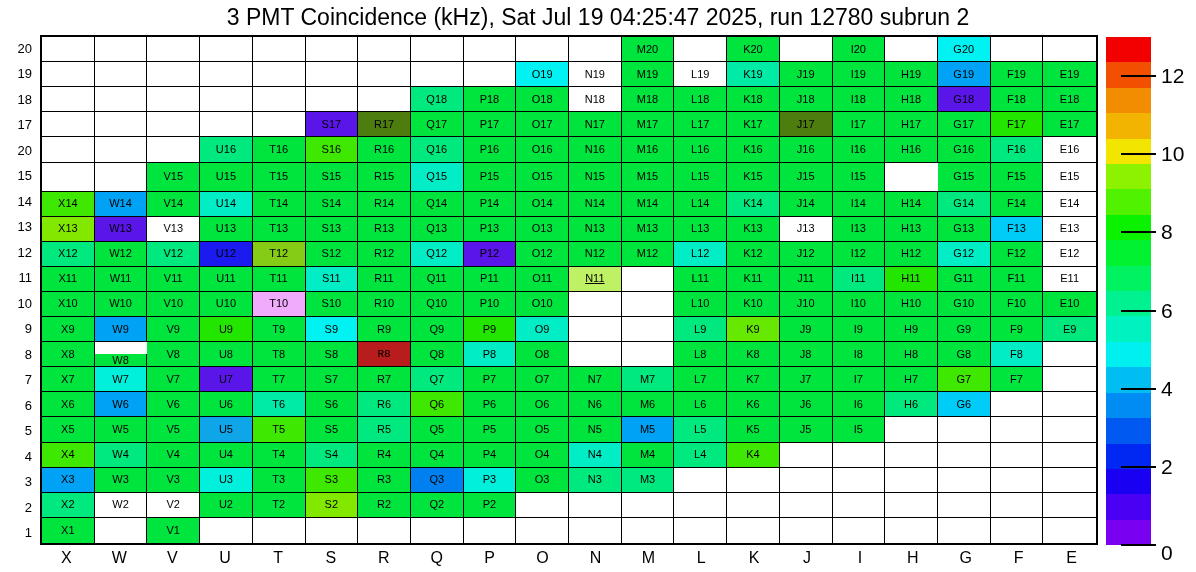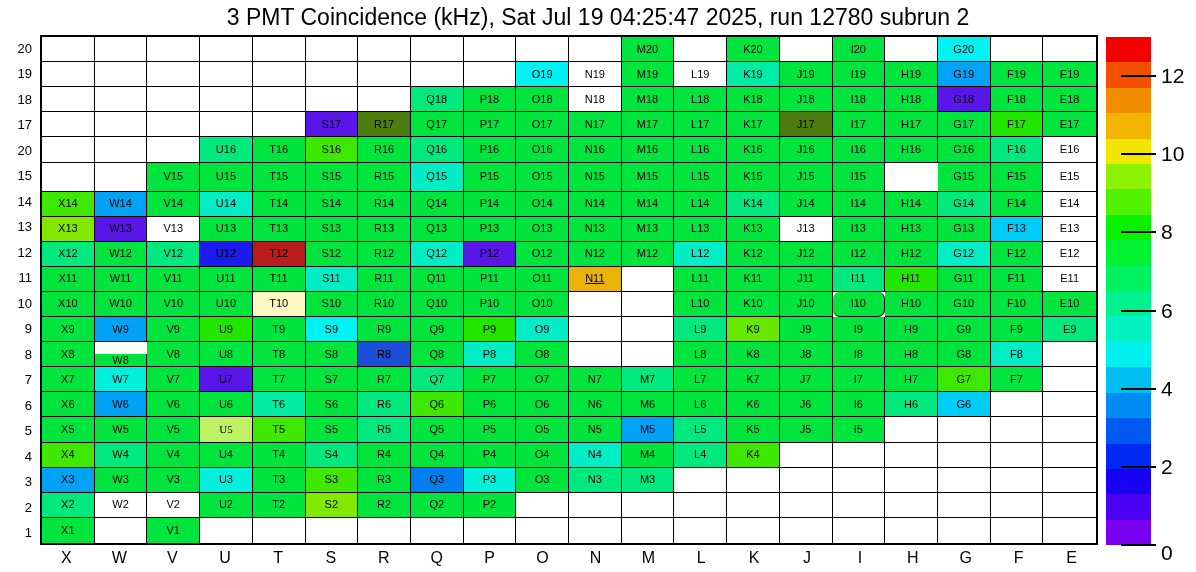--- a/index.html
+++ b/index.html
@@ -187,21 +187,21 @@
     <div class="cell" style="background: rgb(255, 255, 255);">J13</div>
     <div class="cell" style="background: rgb(0, 228, 62);">I13</div>
     <div class="cell" style="background: rgb(0, 228, 62);">H13</div>
     <div class="cell" style="background: rgb(0, 228, 62);">G13</div>
     <div class="cell" style="background: rgb(0, 204, 248);">F13</div>
     <div class="cell lastcol" style="background: rgb(255, 255, 255);">E13</div>
     <div class="cell" style="background: rgb(0, 233, 126);">X12</div>
     <div class="cell" style="background: rgb(0, 228, 62);">W12</div>
     <div class="cell" style="background: rgb(0, 233, 126);">V12</div>
     <div class="cell" style="background: rgb(27, 27, 240);">U12</div>
-    <div class="cell" style="background: #b91c1c;">T12</div>
+    <div class="cell" style="background: #84cc16;">T12</div>
     <div class="cell" style="background: rgb(0, 228, 62);">S12</div>
     <div class="cell" style="background: rgb(0, 228, 62);">R12</div>
     <div class="cell" style="background: rgb(0, 237, 198);">Q12</div>
     <div class="cell" style="background: rgb(90, 22, 232);">P12</div>
     <div class="cell" style="background: rgb(0, 228, 62);">O12</div>
     <div class="cell" style="background: rgb(0, 228, 62);">N12</div>
     <div class="cell" style="background: rgb(0, 228, 62);">M12</div>
     <div class="cell" style="background: rgb(0, 237, 198);">L12</div>
     <div class="cell" style="background: rgb(0, 228, 62);">K12</div>
     <div class="cell" style="background: rgb(0, 228, 62);">J12</div>
@@ -213,46 +213,46 @@
     <div class="cell" style="background: rgb(0, 228, 62);">X11</div>
     <div class="cell" style="background: rgb(0, 228, 62);">W11</div>
     <div class="cell" style="background: rgb(0, 228, 62);">V11</div>
     <div class="cell" style="background: rgb(0, 228, 62);">U11</div>
     <div class="cell" style="background: rgb(0, 228, 62);">T11</div>
     <div class="cell" style="background: rgb(0, 237, 198);">S11</div>
     <div class="cell" style="background: rgb(0, 228, 62);">R11</div>
     <div class="cell" style="background: rgb(0, 228, 62);">Q11</div>
     <div class="cell" style="background: rgb(0, 228, 62);">P11</div>
     <div class="cell" style="background: rgb(0, 228, 62);">O11</div>
-    <div class="cell" style="background: #eab308; text-decoration: underline;">N11</div>
+    <div class="cell" style="background: #bef264; text-decoration: underline;">N11</div>
     <div class="cell" style="background: rgb(255, 255, 255);"></div>
     <div class="cell" style="background: rgb(0, 228, 62);">L11</div>
     <div class="cell" style="background: rgb(0, 228, 62);">K11</div>
     <div class="cell" style="background: rgb(0, 228, 62);">J11</div>
     <div class="cell" style="background: rgb(0, 233, 126);">I11</div>
     <div class="cell" style="background: rgb(34, 230, 0);">H11</div>
     <div class="cell" style="background: rgb(0, 228, 62);">G11</div>
     <div class="cell" style="background: rgb(0, 228, 62);">F11</div>
     <div class="cell lastcol" style="background: rgb(255, 255, 255);">E11</div>
     <div class="cell" style="background: rgb(0, 228, 62);">X10</div>
     <div class="cell" style="background: rgb(0, 228, 62);">W10</div>
     <div class="cell" style="background: rgb(0, 228, 62);">V10</div>
     <div class="cell" style="background: rgb(0, 228, 62);">U10</div>
-    <div class="cell" style="background: #fef9c3;">T10</div>
+    <div class="cell" style="background: #f0abfc;">T10</div>
     <div class="cell" style="background: rgb(0, 228, 62);">S10</div>
     <div class="cell" style="background: rgb(0, 228, 62);">R10</div>
     <div class="cell" style="background: rgb(0, 228, 62);">Q10</div>
     <div class="cell" style="background: rgb(0, 228, 62);">P10</div>
     <div class="cell" style="background: rgb(0, 228, 62);">O10</div>
     <div class="cell" style="background: rgb(255, 255, 255);"></div>
     <div class="cell" style="background: rgb(255, 255, 255);"></div>
     <div class="cell" style="background: rgb(0, 228, 62);">L10</div>
     <div class="cell" style="background: rgb(0, 228, 62);">K10</div>
     <div class="cell" style="background: rgb(0, 228, 62);">J10</div>
-    <div class="cell" style="background: rgb(0, 228, 62); border-radius: 7px;">I10</div>
+    <div class="cell" style="background: rgb(0, 228, 62);">I10</div>
     <div class="cell" style="background: rgb(0, 228, 62);">H10</div>
     <div class="cell" style="background: rgb(0, 228, 62);">G10</div>
     <div class="cell" style="background: rgb(0, 228, 62);">F10</div>
     <div class="cell lastcol" style="background: rgb(0, 228, 62);">E10</div>
     <div class="cell" style="background: rgb(0, 228, 62);">X9</div>
     <div class="cell" style="background: rgb(0, 162, 245);">W9</div>
     <div class="cell" style="background: rgb(0, 228, 62);">V9</div>
     <div class="cell" style="background: rgb(34, 230, 0);">U9</div>
     <div class="cell" style="background: rgb(0, 228, 62);">T9</div>
     <div class="cell" style="background: rgb(0, 242, 242);">S9</div>
@@ -269,21 +269,21 @@
     <div class="cell" style="background: rgb(0, 228, 62);">H9</div>
     <div class="cell" style="background: rgb(0, 228, 62);">G9</div>
     <div class="cell" style="background: rgb(0, 228, 62);">F9</div>
     <div class="cell lastcol" style="background: rgb(0, 233, 126);">E9</div>
     <div class="cell" style="background: rgb(0, 228, 62);">X8</div>
     <div class="cell" style="background: rgb(0, 228, 62); margin-top: 12px;">W8</div>
     <div class="cell" style="background: rgb(0, 228, 62);">V8</div>
     <div class="cell" style="background: rgb(0, 228, 62);">U8</div>
     <div class="cell" style="background: rgb(0, 228, 62);">T8</div>
     <div class="cell" style="background: rgb(0, 228, 62);">S8</div>
-    <div class="cell" style="background: #1d4ed8;">R8</div>
+    <div class="cell" style="background: #b91c1c; font-family: Liberation Mono, monospace;">R8</div>
     <div class="cell" style="background: rgb(0, 228, 62);">Q8</div>
     <div class="cell" style="background: rgb(0, 237, 198);">P8</div>
     <div class="cell" style="background: rgb(0, 228, 62);">O8</div>
     <div class="cell" style="background: rgb(255, 255, 255);"></div>
     <div class="cell" style="background: rgb(255, 255, 255);"></div>
     <div class="cell" style="background: rgb(0, 228, 62);">L8</div>
     <div class="cell" style="background: rgb(0, 228, 62);">K8</div>
     <div class="cell" style="background: rgb(0, 228, 62);">J8</div>
     <div class="cell" style="background: rgb(0, 228, 62);">I8</div>
     <div class="cell" style="background: rgb(0, 228, 62);">H8</div>
@@ -326,21 +326,21 @@
     <div class="cell" style="background: rgb(0, 228, 62);">K6</div>
     <div class="cell" style="background: rgb(0, 228, 62);">J6</div>
     <div class="cell" style="background: rgb(0, 228, 62);">I6</div>
     <div class="cell" style="background: rgb(0, 233, 126);">H6</div>
     <div class="cell" style="background: rgb(0, 204, 248);">G6</div>
     <div class="cell" style="background: rgb(255, 255, 255);"></div>
     <div class="cell lastcol" style="background: rgb(255, 255, 255);"></div>
     <div class="cell" style="background: rgb(0, 228, 62);">X5</div>
     <div class="cell" style="background: rgb(0, 228, 62);">W5</div>
     <div class="cell" style="background: rgb(0, 228, 62);">V5</div>
-    <div class="cell" style="background: #bef264; font-family: Liberation Serif, serif;">U5</div>
+    <div class="cell" style="background: #0ea5e9;">U5</div>
     <div class="cell" style="background: rgb(62, 232, 0);">T5</div>
     <div class="cell" style="background: rgb(0, 228, 62);">S5</div>
     <div class="cell" style="background: rgb(0, 233, 126);">R5</div>
     <div class="cell" style="background: rgb(0, 228, 62);">Q5</div>
     <div class="cell" style="background: rgb(0, 228, 62);">P5</div>
     <div class="cell" style="background: rgb(0, 228, 62);">O5</div>
     <div class="cell" style="background: rgb(0, 228, 62);">N5</div>
     <div class="cell" style="background: rgb(0, 162, 245);">M5</div>
     <div class="cell" style="background: rgb(0, 233, 126);">L5</div>
     <div class="cell" style="background: rgb(0, 228, 62);">K5</div>

